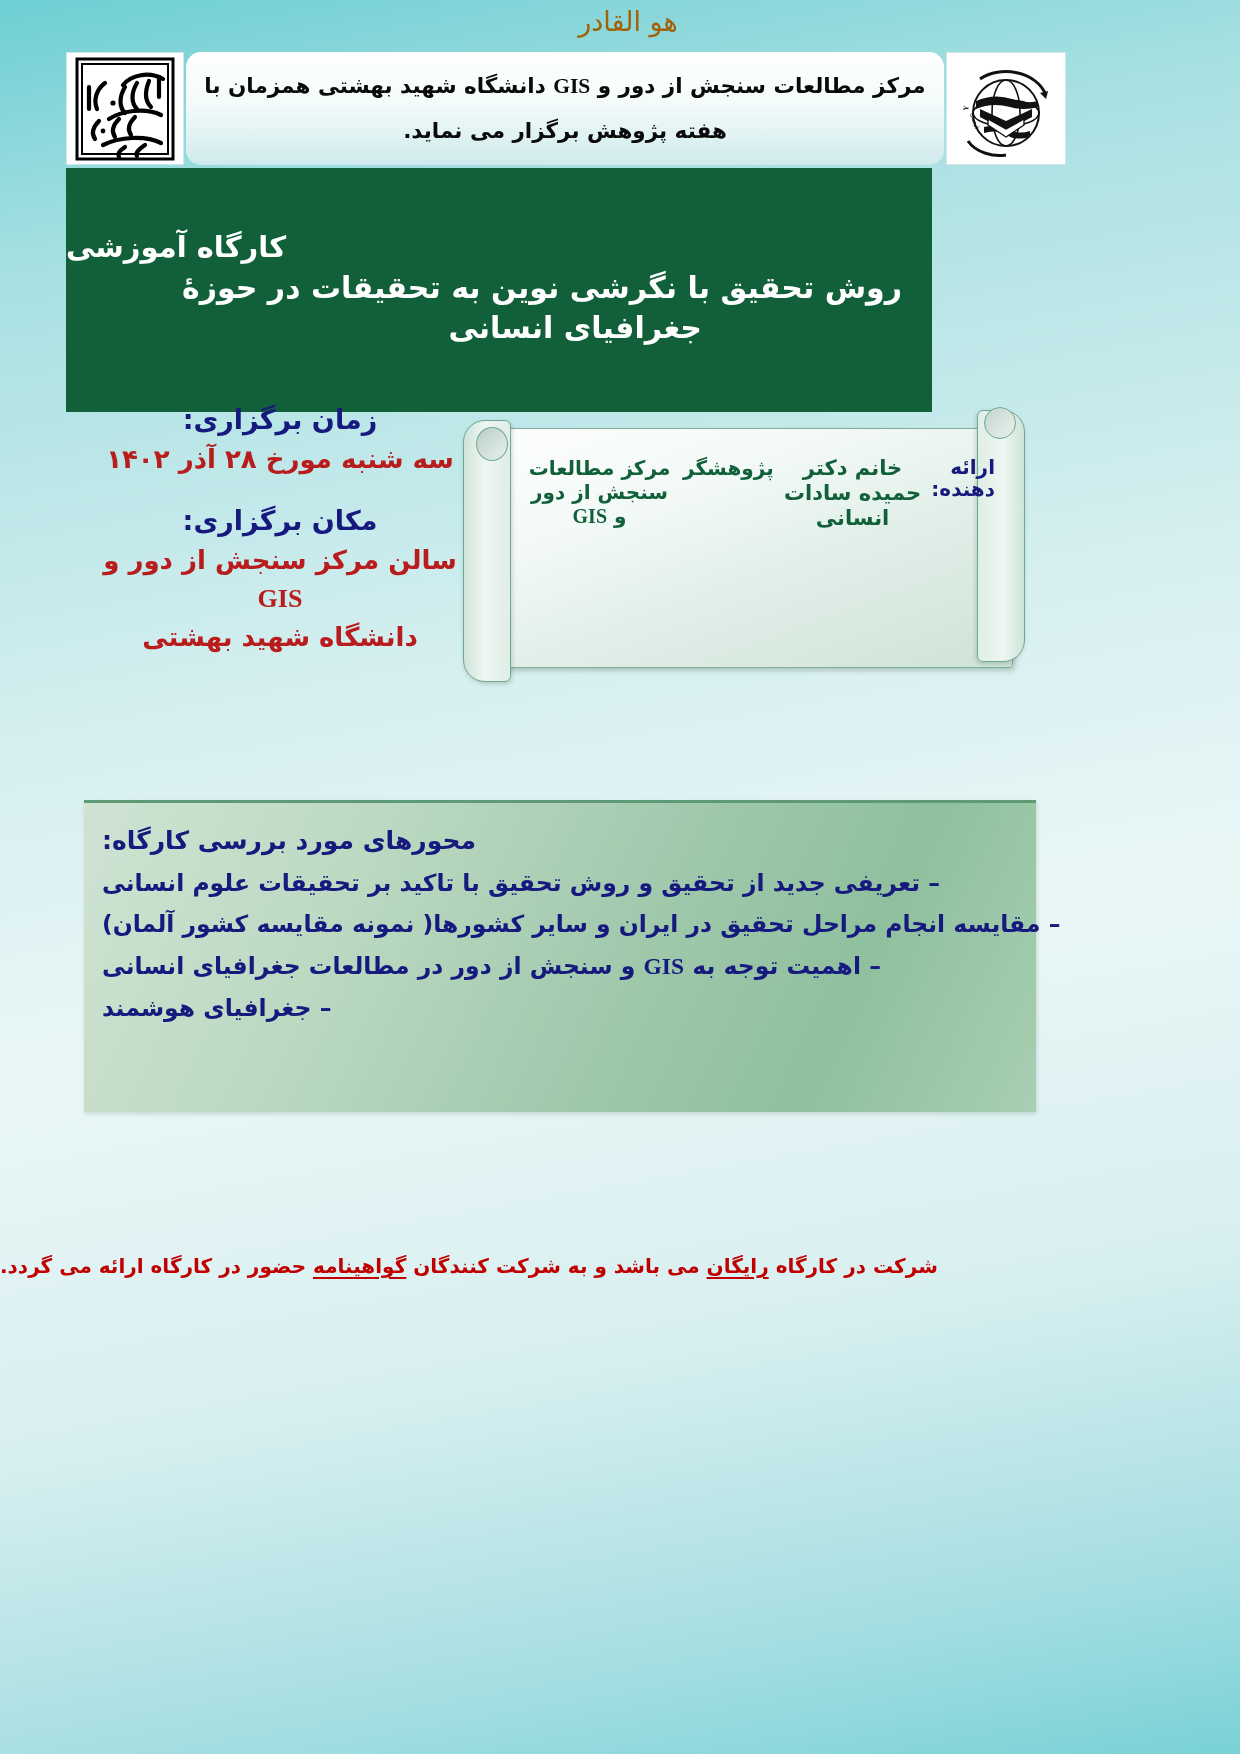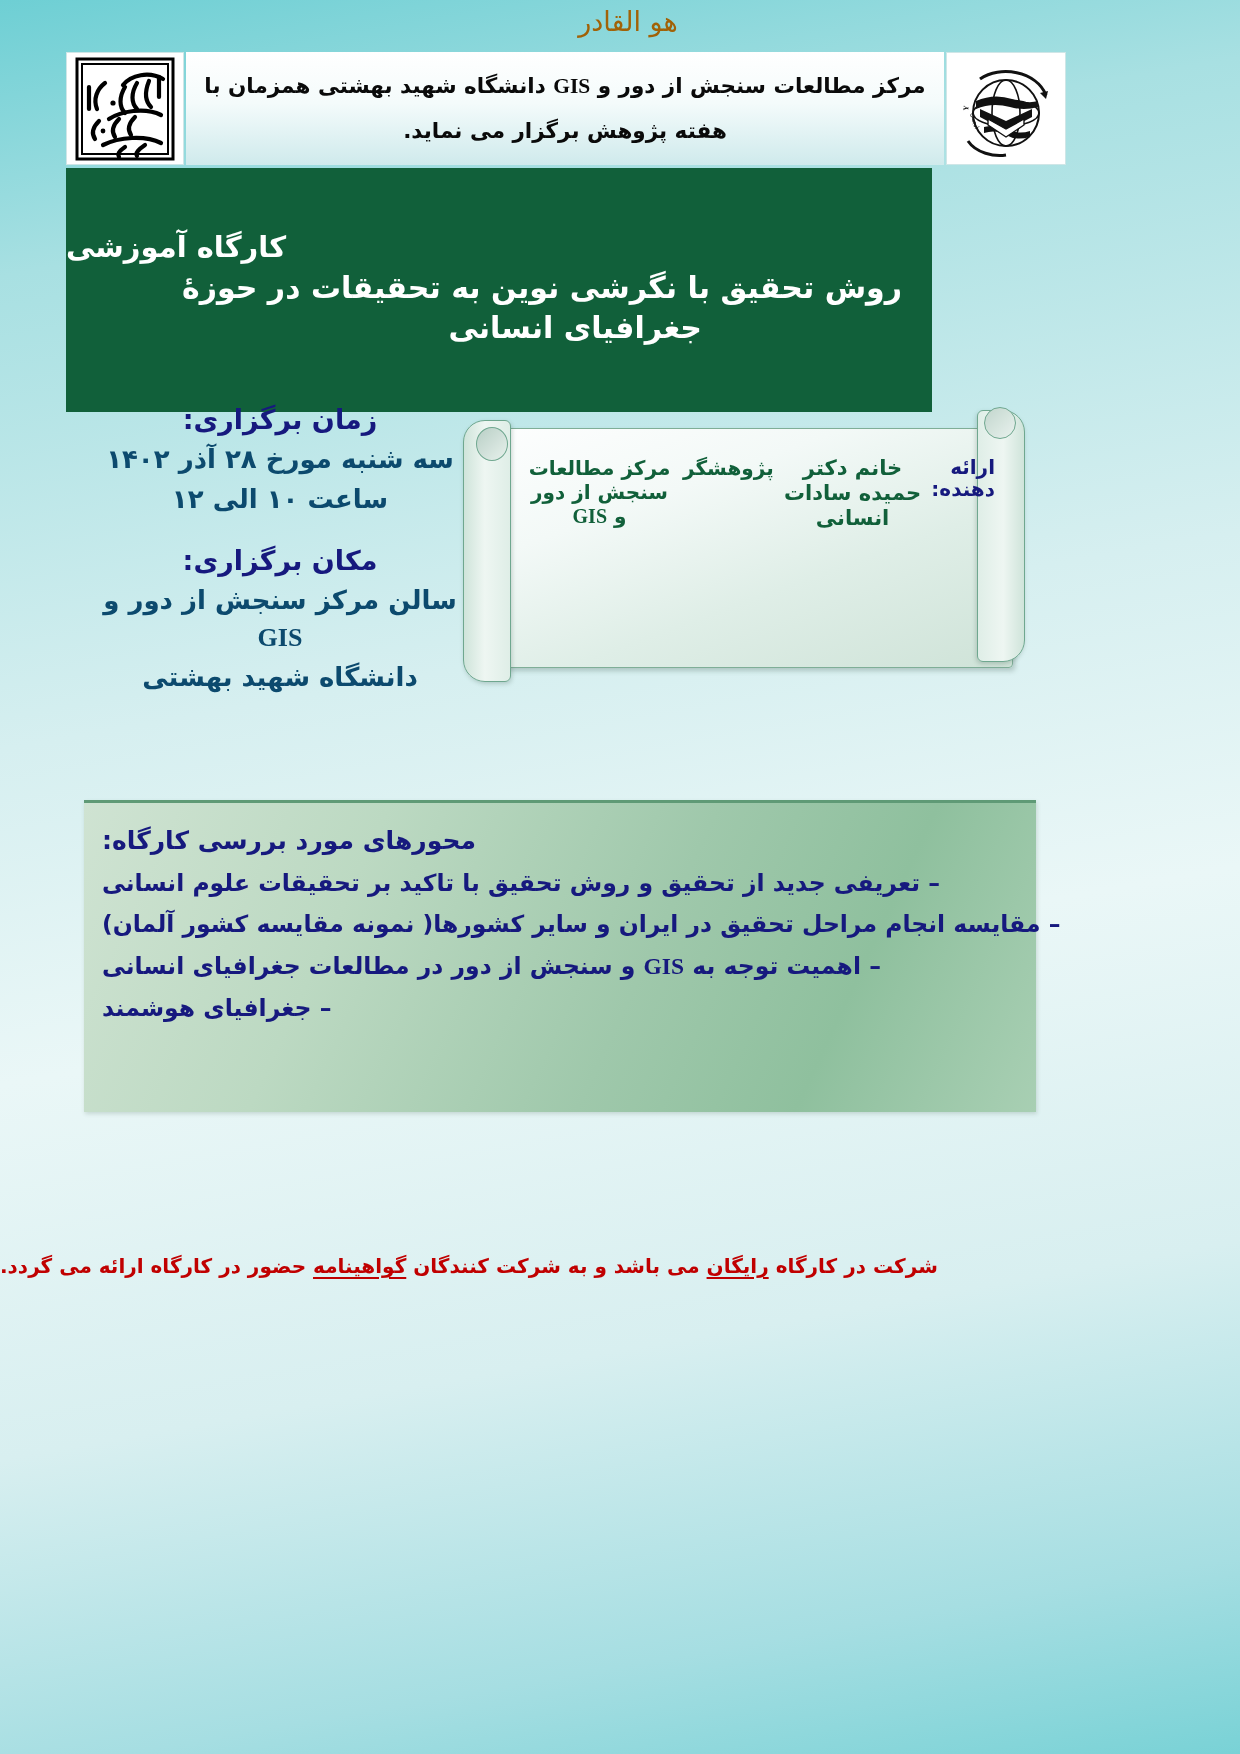--- a/index.html
+++ b/index.html
@@ -49,20 +49,21 @@
     flex: 1 1 auto;
     background: linear-gradient(180deg, #ffffff 0%, #f4fbfb 45%, #cfeaec 100%);
     display: flex;
     flex-direction: column;
     align-items: center;
     justify-content: center;
     gap: 20px;
     padding: 4px 14px;
     box-sizing: border-box;
     margin: 0 2px;
+    border-radius: 15px;
   }
   .header-line {
     font-size: 21.5px;
     font-weight: bold;
     color: #0a0a0a;
     text-align: center;
     line-height: 1.15;
     white-space: nowrap;
   }
   .header-line .lat { font-family: "Liberation Serif", serif; font-weight: bold; }
@@ -105,21 +106,21 @@
     top: 400px; right: 760px;
     width: 400px;
     text-align: center;
     display: flex; flex-direction: column; gap: 2px;
   }
   .info-head {
     color: #16197e; font-size: 27px; font-weight: bold;
     line-height: 1.45;
   }
   .info-val {
-    color: #0c4a6e; font-size: 26px; font-weight: bold;
+    color: #b91c1c; font-size: 26px; font-weight: bold;
     line-height: 1.45;
   }
   .info-val .lat { font-family: "Liberation Serif", serif; }
   .gap-block { height: 18px; }
 
   
   .scroll-wrap {
     position: absolute;
     top: 420px; right: 215px;
     width: 570px; height: 260px;
@@ -297,21 +298,20 @@
 
   <div class="title-banner">
     <div class="title-line1">کارگاه آموزشی</div>
     <div class="title-line2">روش تحقیق با نگرشی نوین به تحقیقات در حوزۀ</div>
     <div class="title-line3">جغرافیای انسانی</div>
   </div>
 
   <div class="info-col">
     <div class="info-head">زمان برگزاری:</div>
     <div class="info-val">سه شنبه مورخ ۲۸ آذر ۱۴۰۲</div>
-    <div class="info-val">ساعت  ۱۰ الی ۱۲</div>
     <div class="gap-block"></div>
     <div class="info-head">مکان  برگزاری:</div>
     <div class="info-val"><span>سالن مرکز سنجش از دور و </span><span class="lat">GIS</span></div>
     <div class="info-val">دانشگاه شهید بهشتی</div>
   </div>
 
   <div class="scroll-wrap">
     <div class="scroll-paper"></div>
     <div class="scroll-curlR">
         <div class="scroll-knobR"></div>

